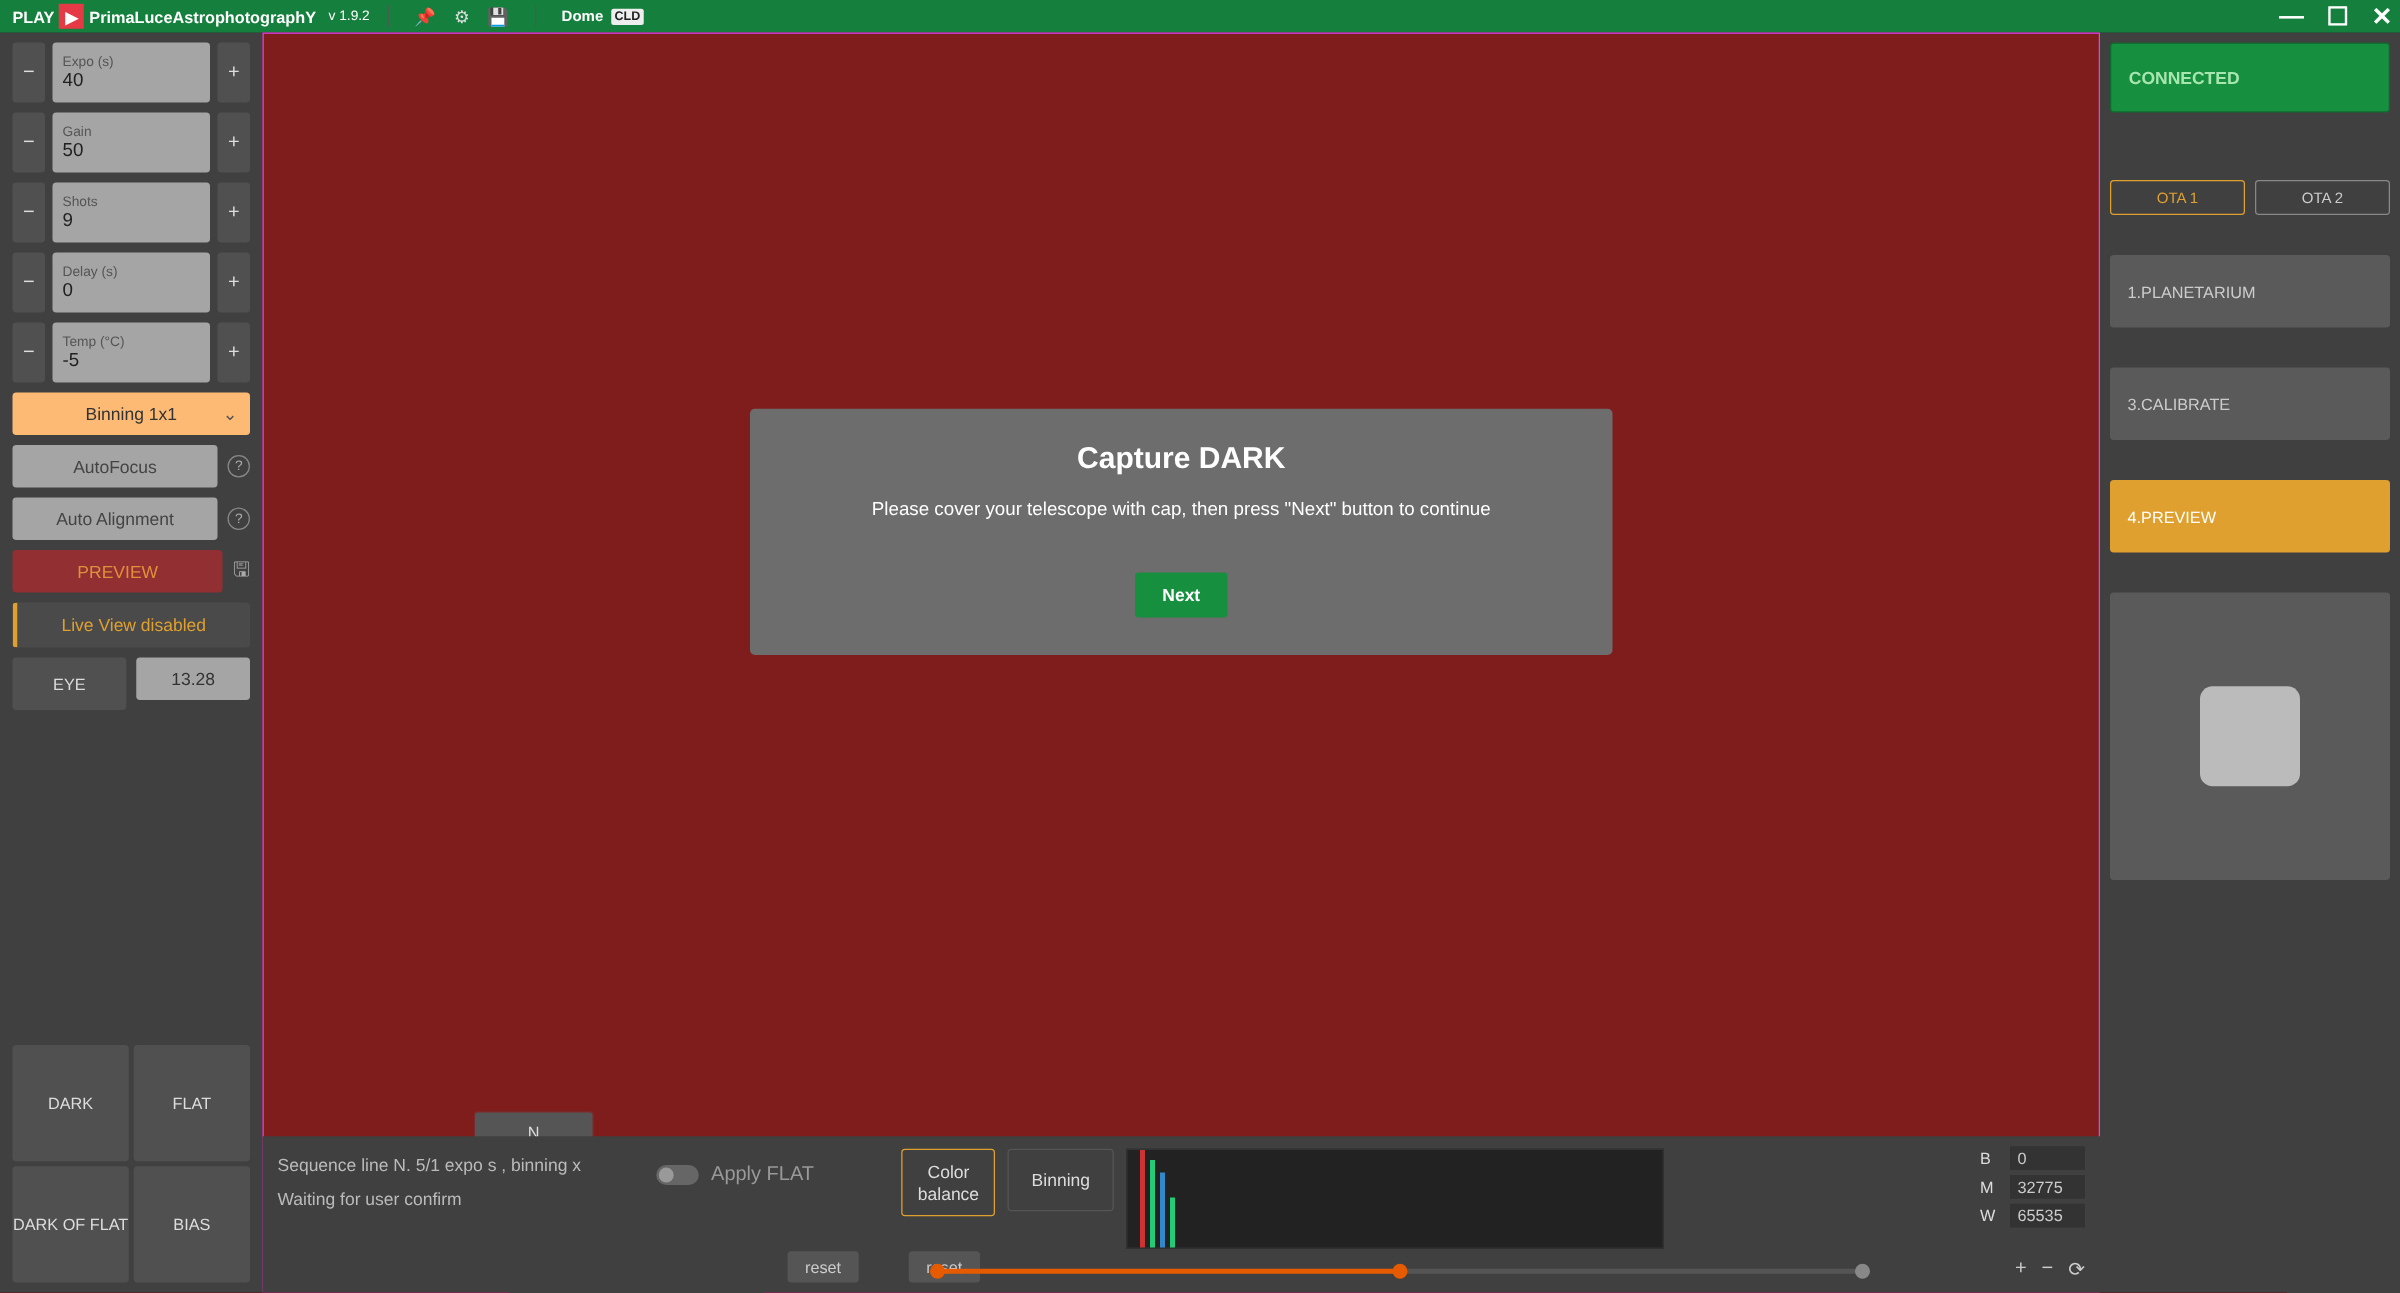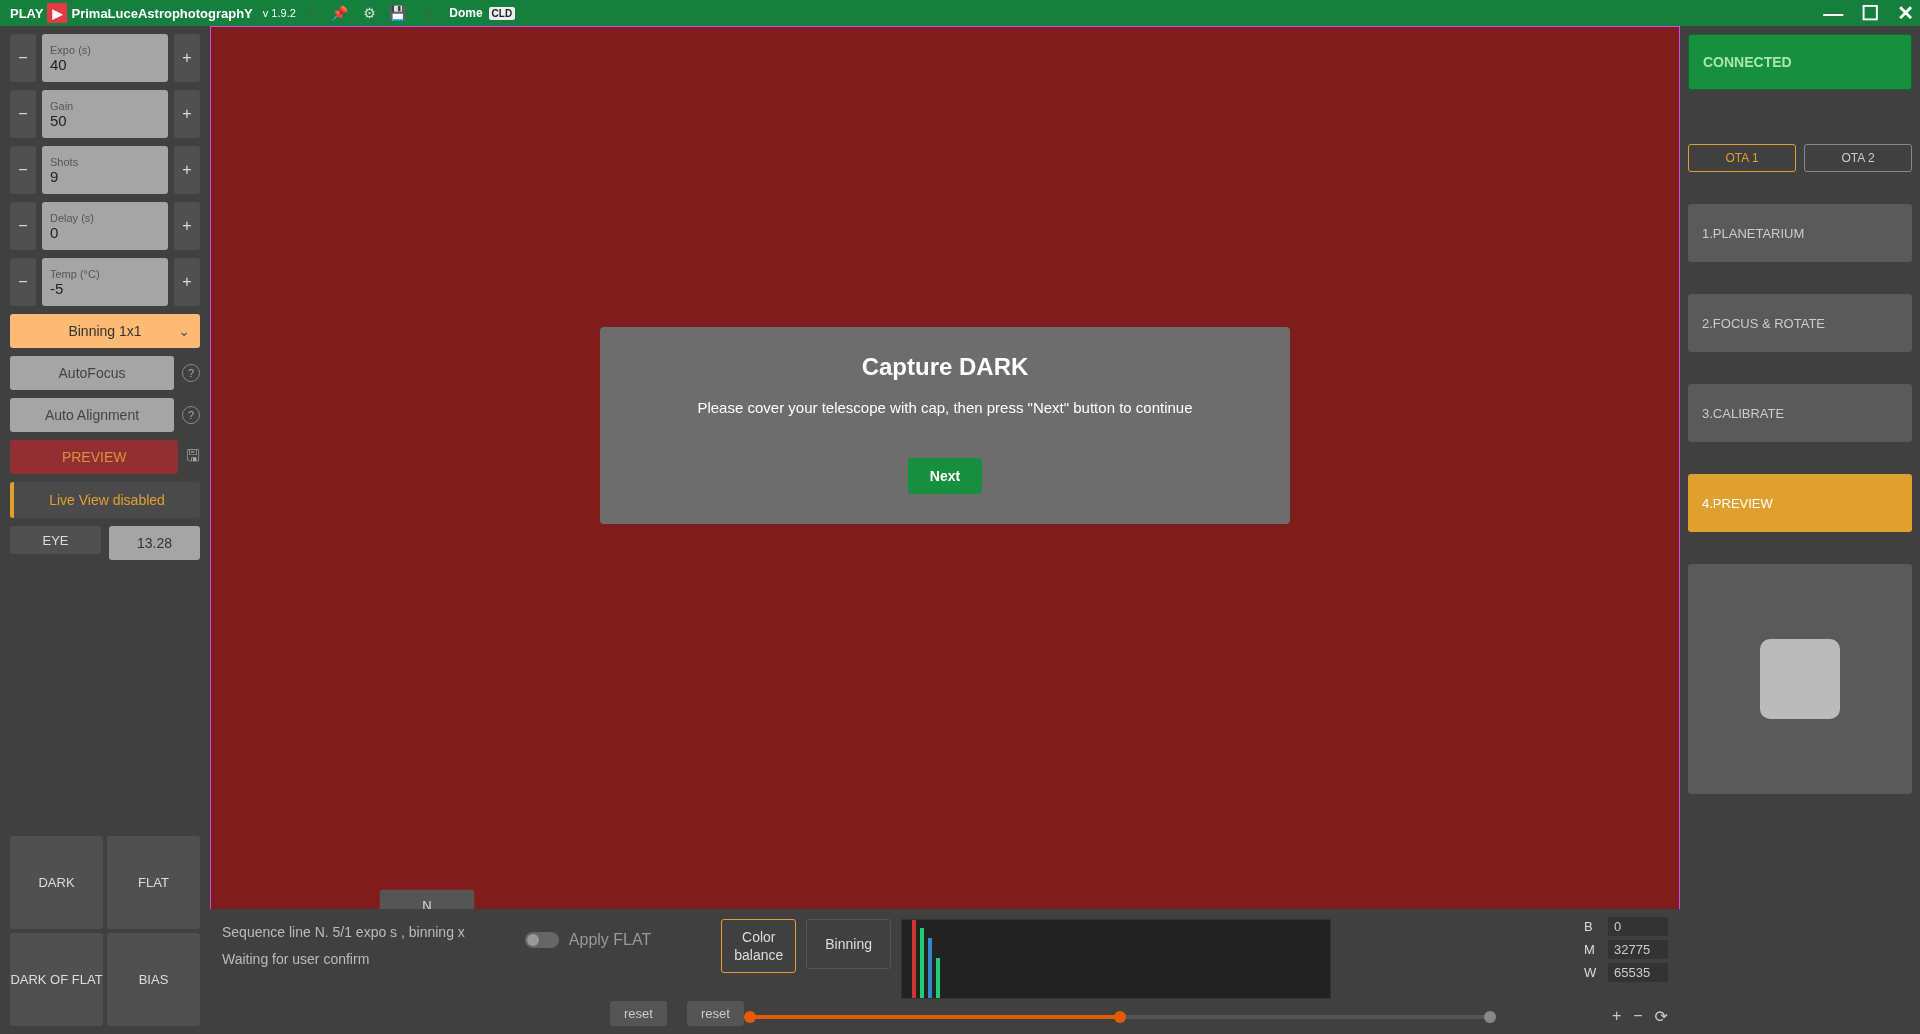--- a/index.html
+++ b/index.html
@@ -28,21 +28,21 @@
 .step-field .val { font-size: 15px; color: #222; }
 .binning { background: #fdba74; color: #333; height: 34px; border-radius: 3px; display:flex; align-items:center; justify-content:center; position:relative; font-size:14px; }
 .binning .chev { position:absolute; right:10px; color:#555; }
 .row-help { display:flex; align-items:center; gap:8px; }
 .grey-btn { flex:1; background:#a5a5a5; color:#444; height:34px; border-radius:3px; display:flex; align-items:center; justify-content:center; font-size:14px; cursor:pointer; }
 .help-icon { width:18px; height:18px; border:1px solid #888; border-radius:50%; color:#aaa; display:flex; align-items:center; justify-content:center; font-size:11px; }
 .preview-btn { flex:1; background:#912f33; color:#e0903a; height:34px; border-radius:3px; display:flex; align-items:center; justify-content:center; font-size:14px; cursor:pointer; }
 .save-icon { color:#aaa; font-size:16px; cursor:pointer; }
 .liveview { background:#4a4a4a; border-left:4px solid #e0a030; color:#e0a030; height:36px; display:flex; align-items:center; justify-content:center; font-size:14px; border-radius:3px; }
 .eye-row { display:flex; gap:8px; }
-.eye-lbl { flex:1; background:#505050; color:#ddd; display:flex;align-items:center;justify-content:center; height:28px; border-radius:3px; font-size:13px;}
+.eye-lbl { flex:1; background:#505050; color:#ddd; display:flex;align-items:center;justify-content:center; height:42px; border-radius:3px; font-size:13px;}
 .eye-val { flex:1; background:#a5a5a5; color:#333; display:flex;align-items:center;justify-content:center; height:34px; border-radius:3px; font-size:14px;}
 .grid4 { display:grid; grid-template-columns:1fr 1fr; grid-template-rows:1fr 1fr; gap:4px; margin-top:auto; height:190px; }
 .grid4 .cell { background:#505050; color:#ddd; display:flex; align-items:center; justify-content:center; border-radius:3px; font-size:13px; cursor:pointer; }
 
 
 .center { flex:1; background:#7f1d1d; border:1px solid #d946ef; position:relative; }
 .modal { position:absolute; top:300px; left:50%; transform:translateX(-50%); width:690px; background:#6d6d6d; border-radius:4px; padding:26px 20px 30px; text-align:center; }
 .modal h2 { color:#fff; font-size:24px; margin-bottom:18px; }
 .modal p { color:#fff; font-size:15px; margin-bottom:26px; }
 .modal .next { background:#168f3f; color:#fff; padding:10px 22px; border-radius:3px; display:inline-block; cursor:pointer; font-size:14px; font-weight:bold;margin-top:16px; }
@@ -66,21 +66,21 @@
 .bottom { position:absolute; bottom:0; left:210px; right:240px; height:125px; background:#404040; display:flex; align-items:flex-start; padding:10px 12px; }
 .status-txt { color:#bbb; font-size:14px; line-height:1.9; }
 .apply-flat { display:flex; align-items:center; margin-left:60px; margin-top:12px; gap:10px; }
 .toggle { width:34px; height:16px; background:#666; border-radius:10px; position:relative; }
 .toggle::after { content:''; position:absolute; left:2px; top:2px; width:12px; height:12px; background:#999; border-radius:50%; }
 .cb-btn { margin-left:70px; border:1px solid #e0a030; color:#ddd; padding:8px 12px; border-radius:3px; text-align:center; cursor:pointer; font-size:14px; line-height:1.3; }
 .inv-btn { margin-left:10px; border:1px solid #555; color:#ddd; padding:16px 18px; border-radius:3px; cursor:pointer; font-size:14px;}
 .histo { margin-left:10px; width:430px; height:80px; background:#222; border:1px solid #333; position:relative; }
 .histo .bar { position:absolute; bottom:0; width:4px; }
 .reset-row { position:absolute; bottom:8px; left:400px; display:flex; gap:20px; }
-.reset-btn { background:#555; color:#ccc; padding:5px 14px; border-radius:3px; cursor:pointer; font-size:13px;}
+.reset-btn { background:#555; color:#ccc; padding:5px 14px; border-radius:3px; cursor:pointer; font-size:13px;margin-left:20px;}
 .slider-wrap { position:absolute; bottom:14px; left:540px; right:190px; height:6px; }
 .slider-track { position:absolute; left:0; right:0; top:50%; height:4px; background:linear-gradient(to right,#e65a00 0%,#e65a00 50%,#555 50%,#555 100%); border-radius:2px; transform:translateY(-50%);}
 .slider-thumb { position:absolute; top:50%; width:12px; height:12px; background:#e65a00; border-radius:50%; transform:translate(-50%,-50%); }
 .slide-icons { position:absolute; bottom:8px; right:12px; display:flex; gap:12px; color:#ccc; font-size:16px; }
 .slide-icons span { cursor:pointer; }
 .bmw { position:absolute; right:12px; top:8px; }
 .bmw-row { display:flex; align-items:center; gap:6px; margin-bottom:4px; }
 .bmw-row .k { color:#ddd; font-size:13px; width:18px; }
 .bmw-row .v { background:#333; color:#ccc; padding:2px 6px; width:60px; font-size:13px; }
 
@@ -234,21 +234,20 @@
     </div>
   </div>
 
   <div class="right">
     <div class="connected">CONNECTED</div>
     <div class="ota-row">
       <div class="ota ota1">OTA 1</div>
       <div class="ota ota2">OTA 2</div>
     </div>
     <div class="nav-btn">1.PLANETARIUM</div>
-    <div class="nav-btn">2.FOCUS &amp; ROTATE</div>
     <div class="nav-btn">3.CALIBRATE</div>
     <div class="nav-btn active">4.PREVIEW</div>
     <div class="thumb-box">
       <div class="thumb-inner"></div>
     </div>
   </div>
 </div>
 
 <div class="bottom">
   <div class="status-txt">

